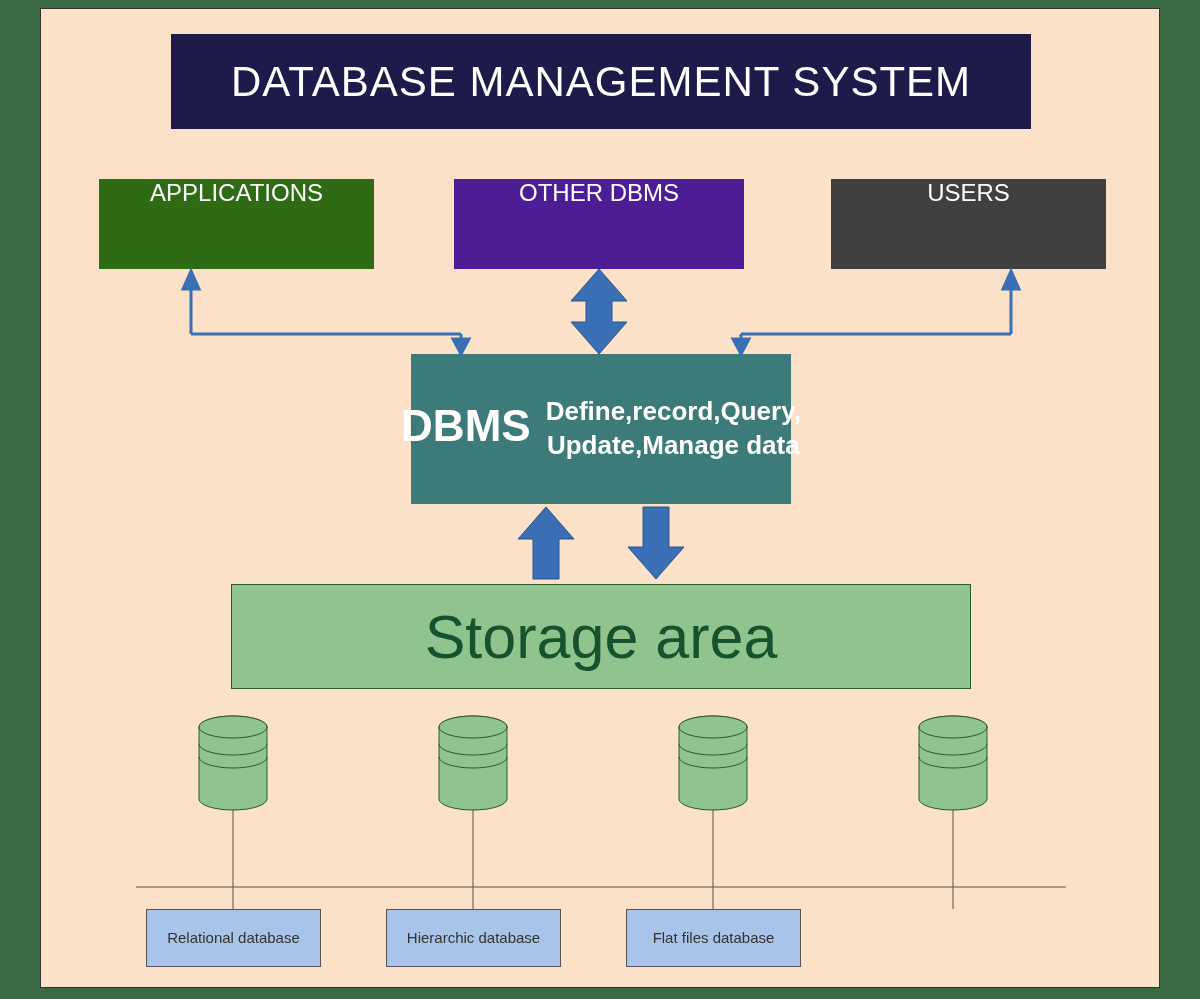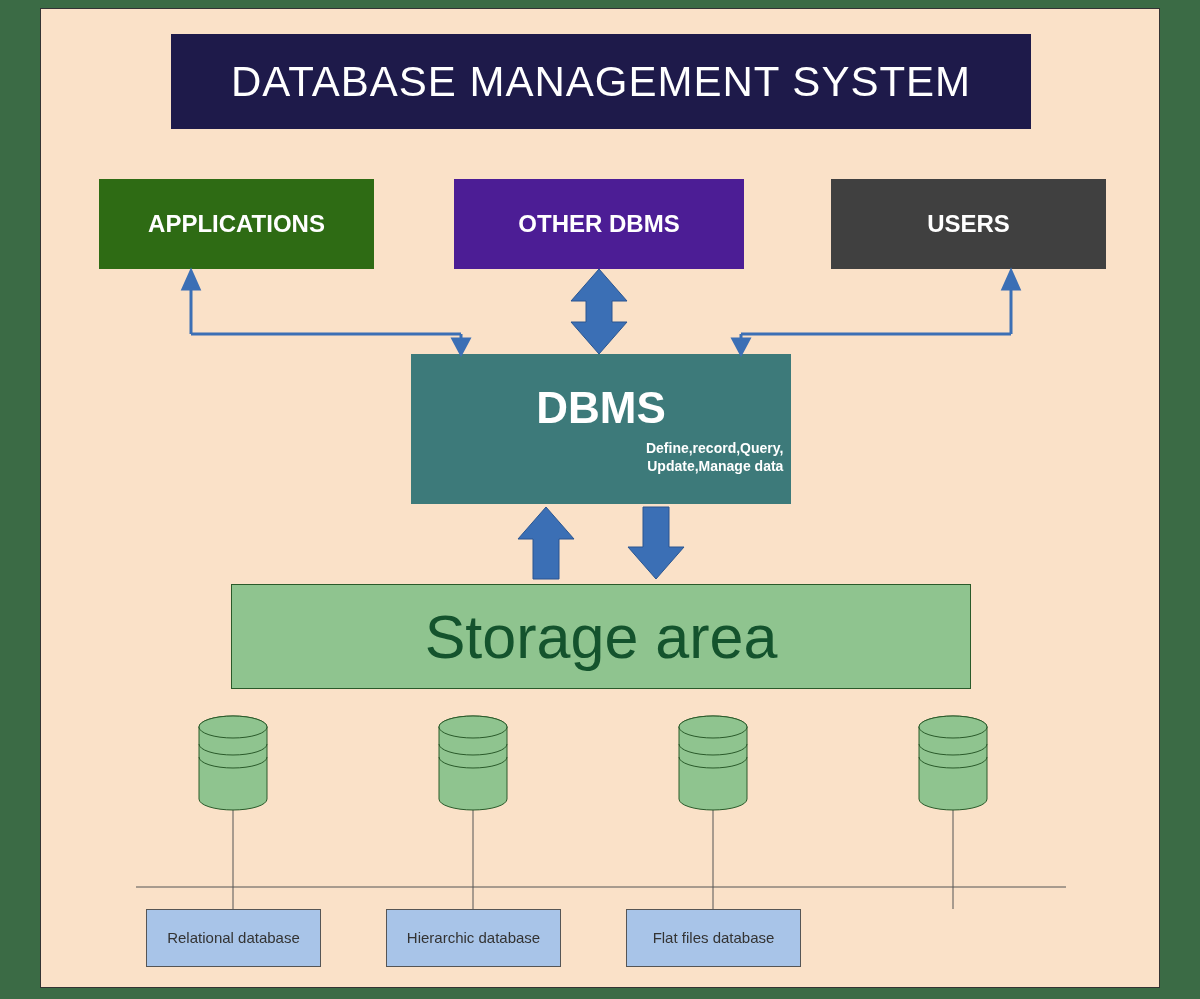--- a/index.html
+++ b/index.html
@@ -1,26 +1,26 @@
 <!DOCTYPE html>
 <html><head>
 <meta charset="utf-8">
 <style>
 *{box-sizing:border-box;margin:0;padding:0}
 body{background:#3b6b45;width:1200px;height:999px;font-family:Arial,sans-serif;position:relative}
 .canvas{position:absolute;left:40px;top:8px;width:1120px;height:980px;background:#fae1c8;border:1px solid #333}
 .title-box{position:absolute;left:130px;top:25px;width:860px;height:95px;background:#1e1a4a;display:flex;align-items:center;justify-content:center}
 .title-box span{color:#fff;font-size:42px;font-weight:normal;letter-spacing:1px}
-.top-box{position:absolute;top:170px;height:90px;display:flex;align-items:center;justify-content:center;color:#fff;font-weight:bold;font-size:24px}
+.top-box{position:absolute;top:170px;height:90px;display:flex;align-items:flex-start;justify-content:center;color:#fff;font-weight:normal;font-size:24px}
 .apps{left:58px;width:275px;background:#2e6b14}
 .other{left:413px;width:290px;background:#4c1d95}
 .users{left:790px;width:275px;background:#404040}
-.dbms-box{position:absolute;left:370px;top:345px;width:380px;height:150px;background:#3d7a7a;display:flex;flex-direction:column;align-items:center;justify-content:center;color:#fff}
+.dbms-box{position:absolute;left:370px;top:345px;width:380px;height:150px;background:#3d7a7a;display:flex;align-items:center;justify-content:center;color:#fff}
 .dbms-title{font-size:44px;font-weight:bold;margin-bottom:6px}
-.dbms-sub{font-size:14px;font-weight:bold;line-height:1.3;text-align:right;width:96%;padding-left:15px}
+.dbms-sub{font-size:26px;font-weight:bold;line-height:1.3;text-align:center;width:96%;padding-left:15px}
 .storage-box{position:absolute;left:190px;top:575px;width:740px;height:105px;background:#8fc48f;border:1px solid #2a5a2a;display:flex;align-items:center;justify-content:center}
 .storage-box span{color:#14532d;font-size:61px}
 .db-label{position:absolute;width:175px;height:58px;background:#a8c4e8;border:1px solid #555;display:flex;align-items:center;justify-content:center;text-align:center;font-size:15px;color:#333;line-height:1.2}
 .db1{left:105px;top:900px}
 .db2{left:345px;top:900px}
 .db3{left:585px;top:900px}
 .db4{left:825px;top:900px}
 svg.overlay{position:absolute;left:0;top:0;width:1120px;height:980px;pointer-events:none}
 </style>
 </head>

